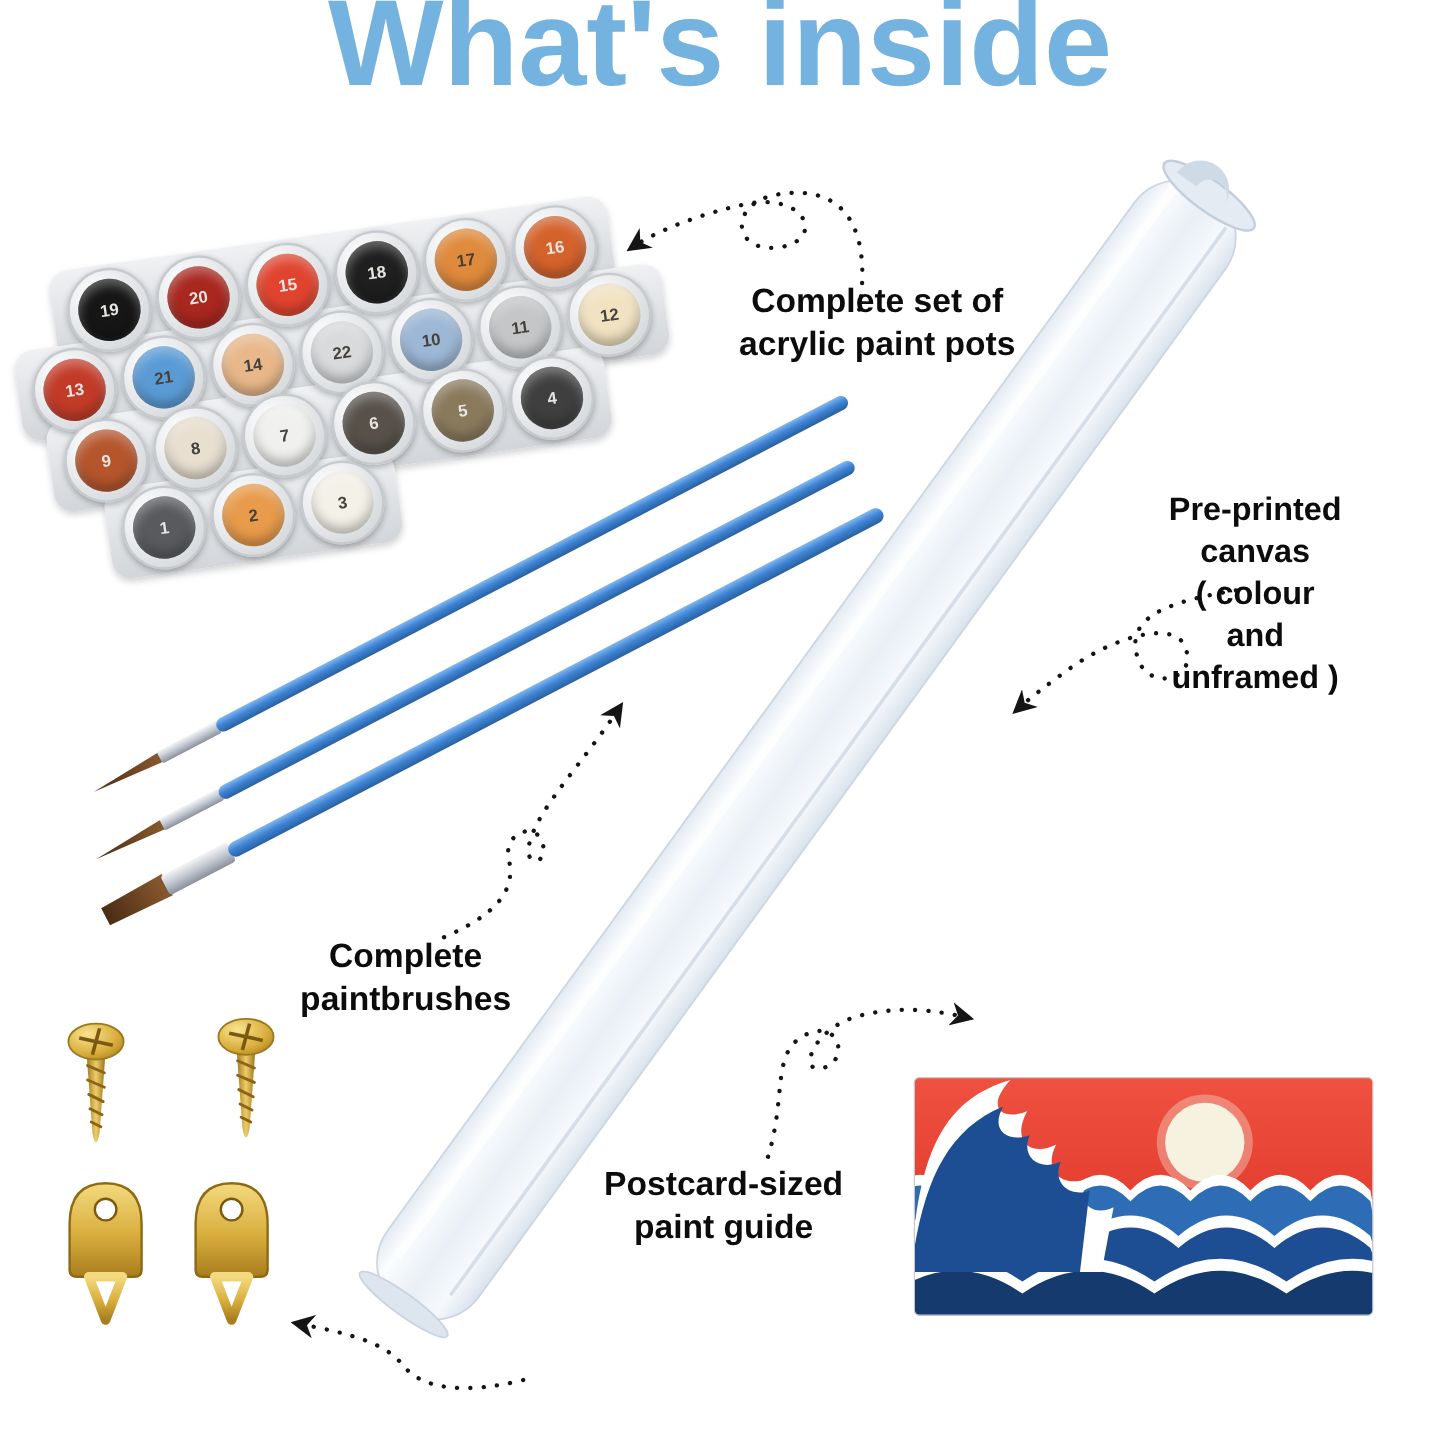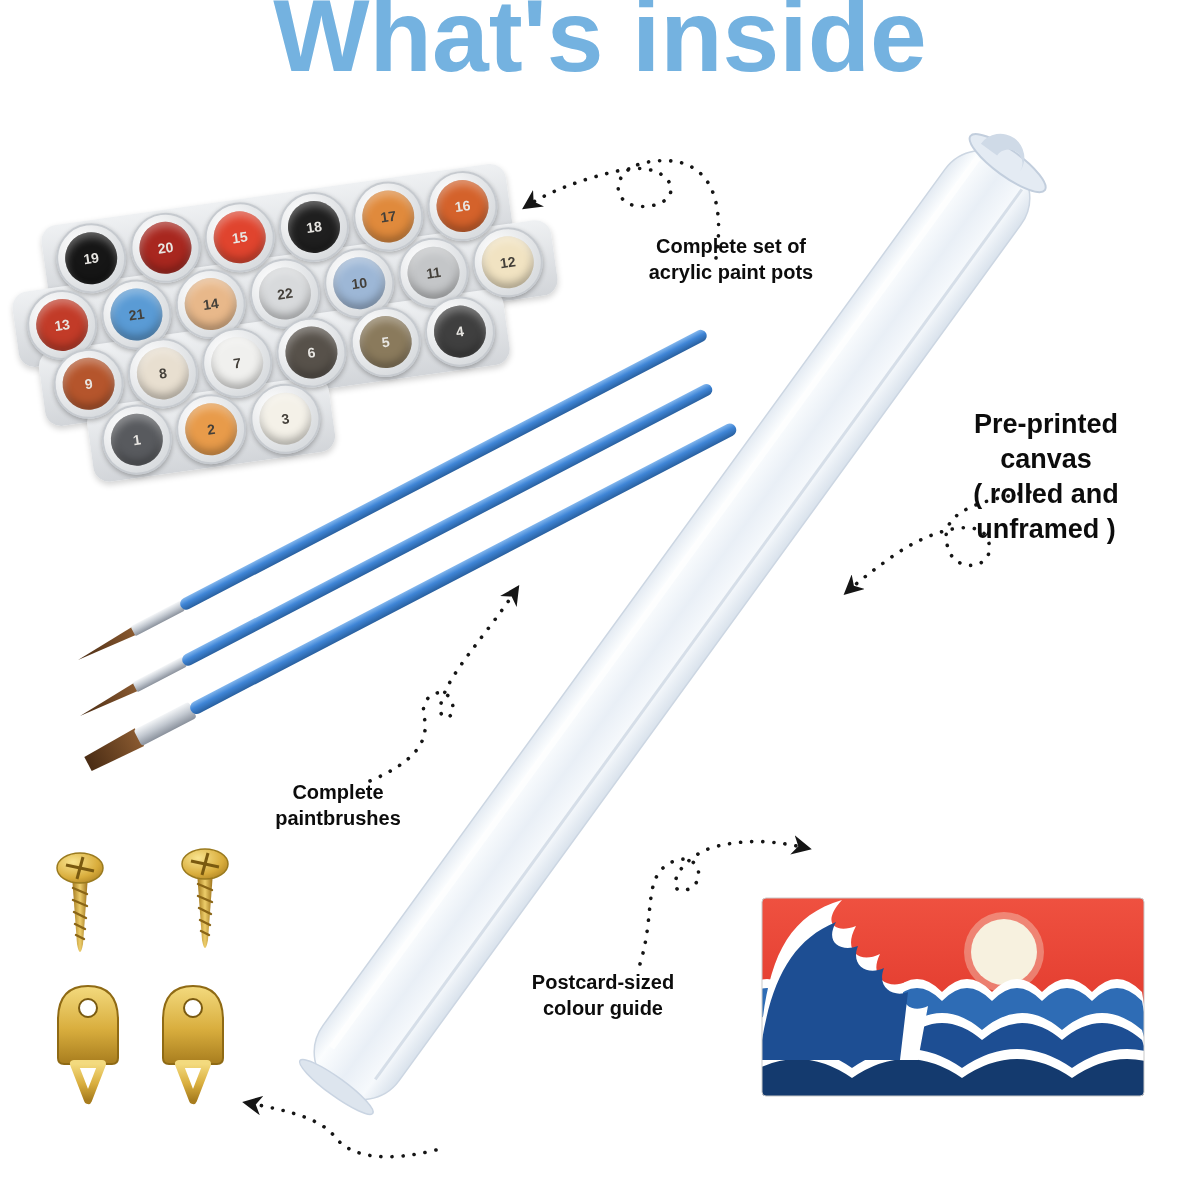--- a/index.html
+++ b/index.html
@@ -2,21 +2,21 @@
 <html><head>
 <meta charset="utf-8">
 <style>
   html,body{margin:0;padding:0;background:#ffffff;}
   .stage{position:relative;width:1200px;height:1200px;background:#ffffff;overflow:hidden;
          font-family:"Liberation Sans",sans-serif;}
   .title{position:absolute;top:-22px;left:0;width:100%;text-align:center;margin:0;
          font-size:102px;font-weight:800;color:#74b2e0;letter-spacing:0px;}
   .scene{position:absolute;left:0;top:0;z-index:1;}
   .label{position:absolute;transform:translateX(-50%);text-align:center;font-weight:700;
-         font-size:20px;line-height:1.3;color:#0c0c0c;white-space:pre-line;z-index:5;}
+         font-size:28px;line-height:1.3;color:#0c0c0c;white-space:pre-line;z-index:5;}
   .label-pots{left:731px;top:233px;}
   .label-canvas{left:1046px;top:407px;font-size:27px;}
   .label-brushes{left:338px;top:779px;}
   .label-guide{left:603px;top:969px;}
   .label-wall{left:549px;top:1127px;}
   .tray{position:absolute;left:14px;top:232px;transform:rotate(-8deg);transform-origin:0 50%;z-index:2;}
   .pot-row{display:flex;gap:5px;background:linear-gradient(#eff1f3,#d2d5d9);border-radius:16px;
            padding:3px 12px;width:max-content;box-shadow:0 3px 6px rgba(0,0,0,.18);}
   .pot-row + .pot-row{margin-top:-14px;}
   .pot{position:relative;width:66px;height:66px;border-radius:50%;
@@ -271,18 +271,18 @@
         <div class="pot">
           <div class="ink" style="background: rgb(244, 241, 232);"></div>
           <span class="pot-num" style="color: rgb(68, 64, 58);">3</span>
         </div>
       </div>
     </div>
 
   <div class="label label-pots">Complete set of
 acrylic paint pots</div>
   <div class="label label-canvas">Pre-printed canvas
-( rolled and unframed )</div>
+( colour and unframed )</div>
   <div class="label label-brushes">Complete
 paintbrushes</div>
   <div class="label label-guide">Postcard-sized
-colour guide</div>
+paint guide</div>
 </div>
 
 </body></html>

